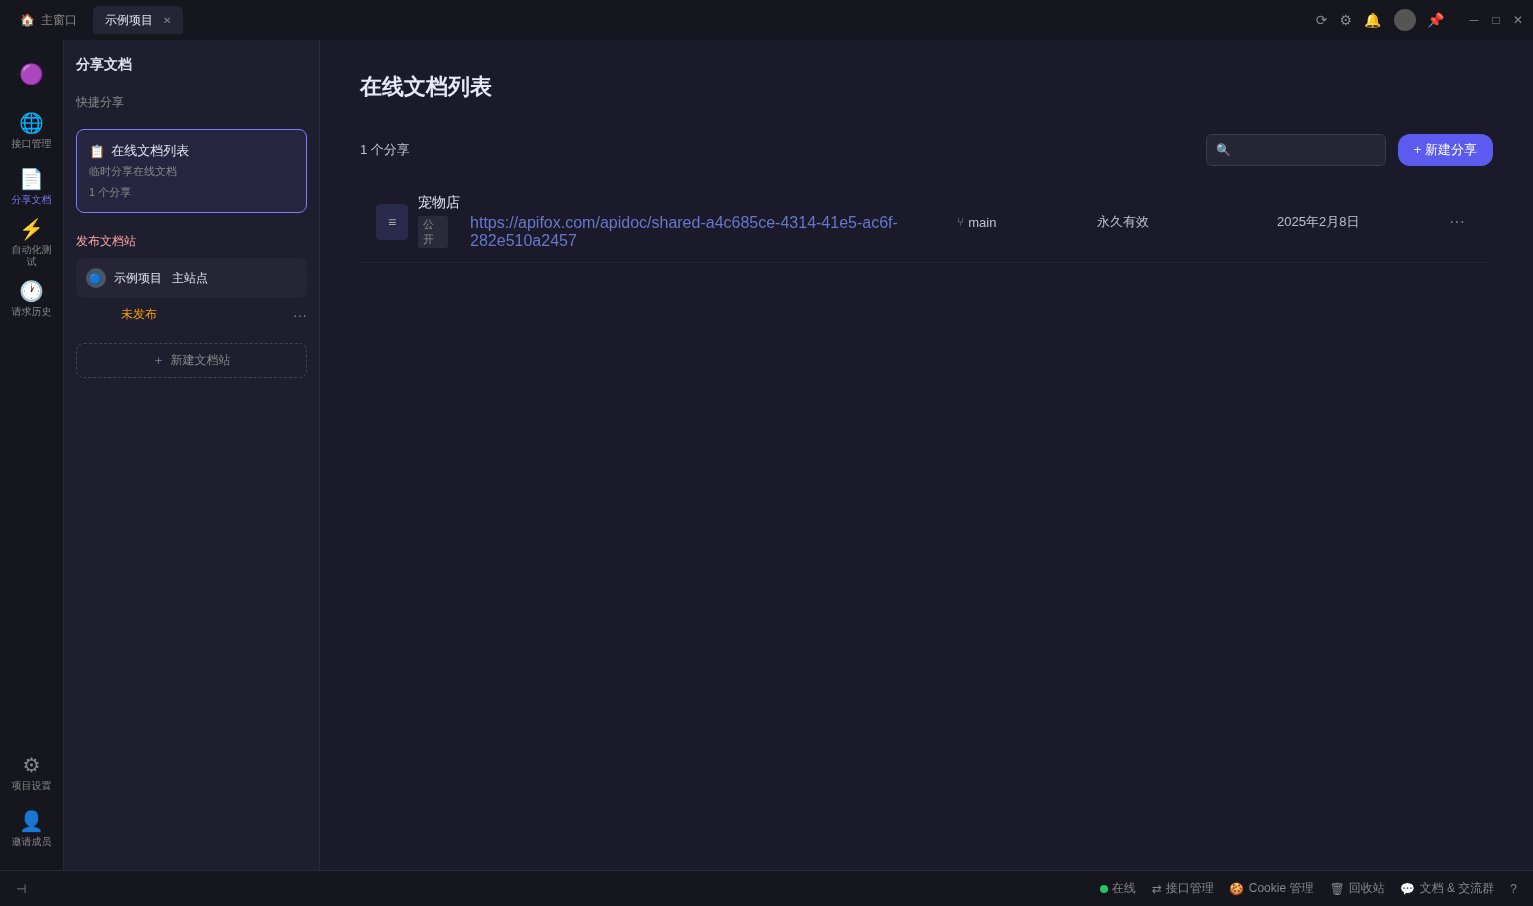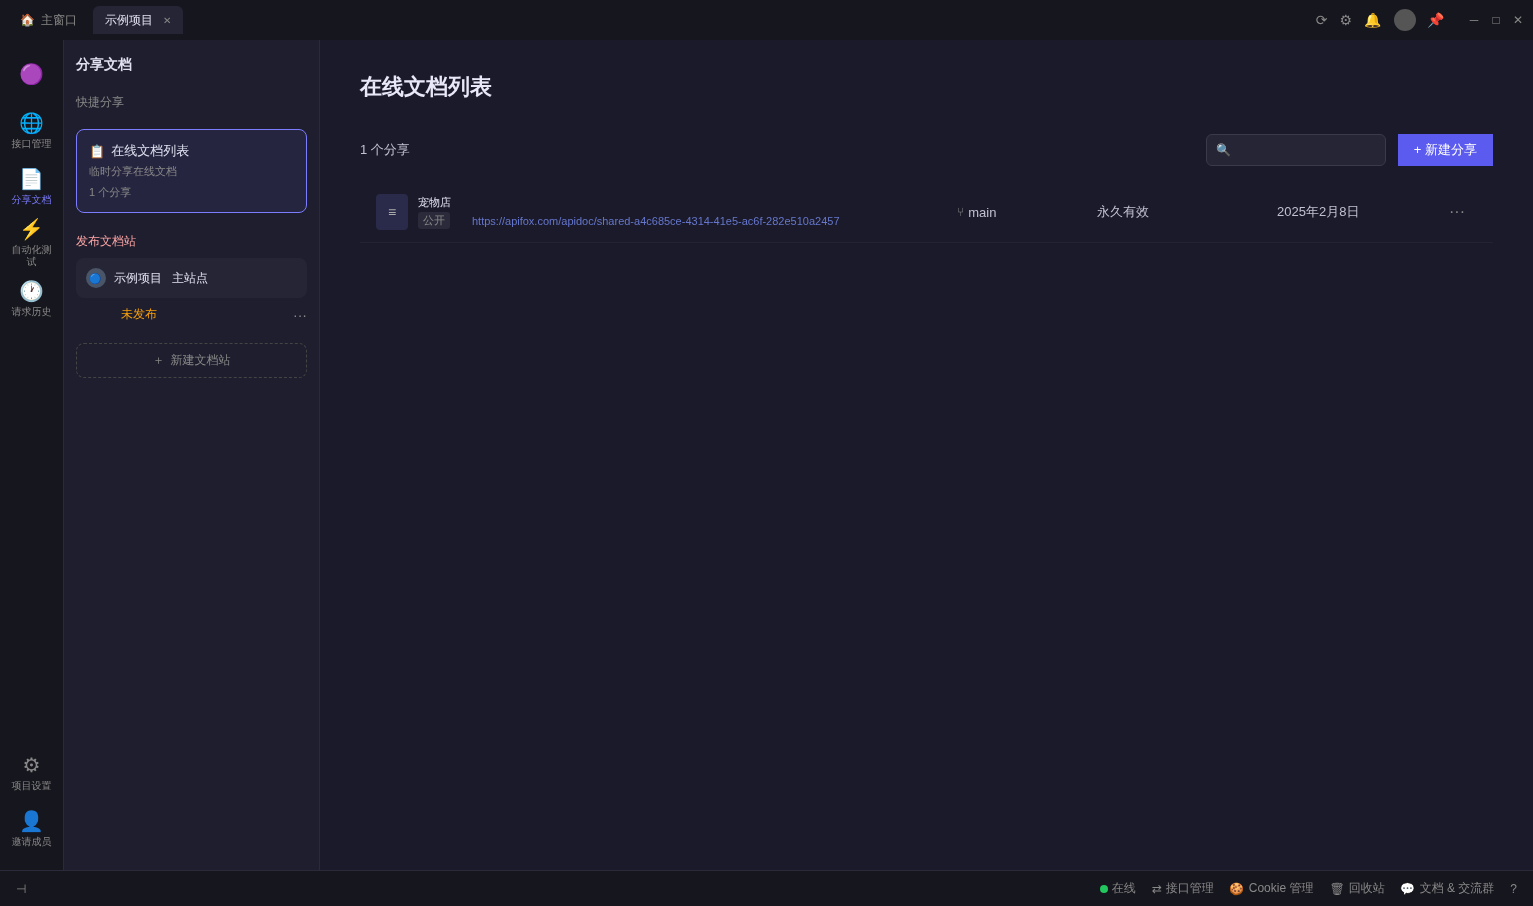--- a/index.html
+++ b/index.html
@@ -297,21 +297,21 @@
       cursor: text;
     }
     .search-icon-sym {
       color: #888;
       font-size: 12px;
     }
     .new-share-btn {
       height: 32px;
       background: #5b5bef;
       border: none;
-      border-radius: 0;
+      border-radius: 12px;
       color: #fff;
       font-size: 13px;
       padding: 0 16px;
       cursor: pointer;
       display: flex;
       align-items: center;
       gap: 4px;
       white-space: nowrap;
     }
 
@@ -342,38 +342,38 @@
       background: #2a2a4a;
       border-radius: 4px;
       display: flex;
       align-items: center;
       justify-content: center;
       color: #aaa;
       font-size: 14px;
       flex-shrink: 0;
     }
     .share-name {
-      font-size: 11px;
+      font-size: 14px;
       color: #e0e0f0;
       margin-bottom: 2px;
     }
     .share-url-row {
       display: flex;
       align-items: center;
       gap: 22px;
     }
     .public-badge {
       font-size: 11px;
       color: #888;
       background: #2a2a3a;
       padding: 1px 5px;
       border-radius: 3px;
     }
     .share-url {
-      font-size: 11px;
+      font-size: 16px;
       color: #6677cc;
     }
     .source-cell {
       display: flex;
       align-items: center;
       gap: 4px;
       font-size: 13px;
       color: #c0c0d0;
     }
     .branch-icon {

